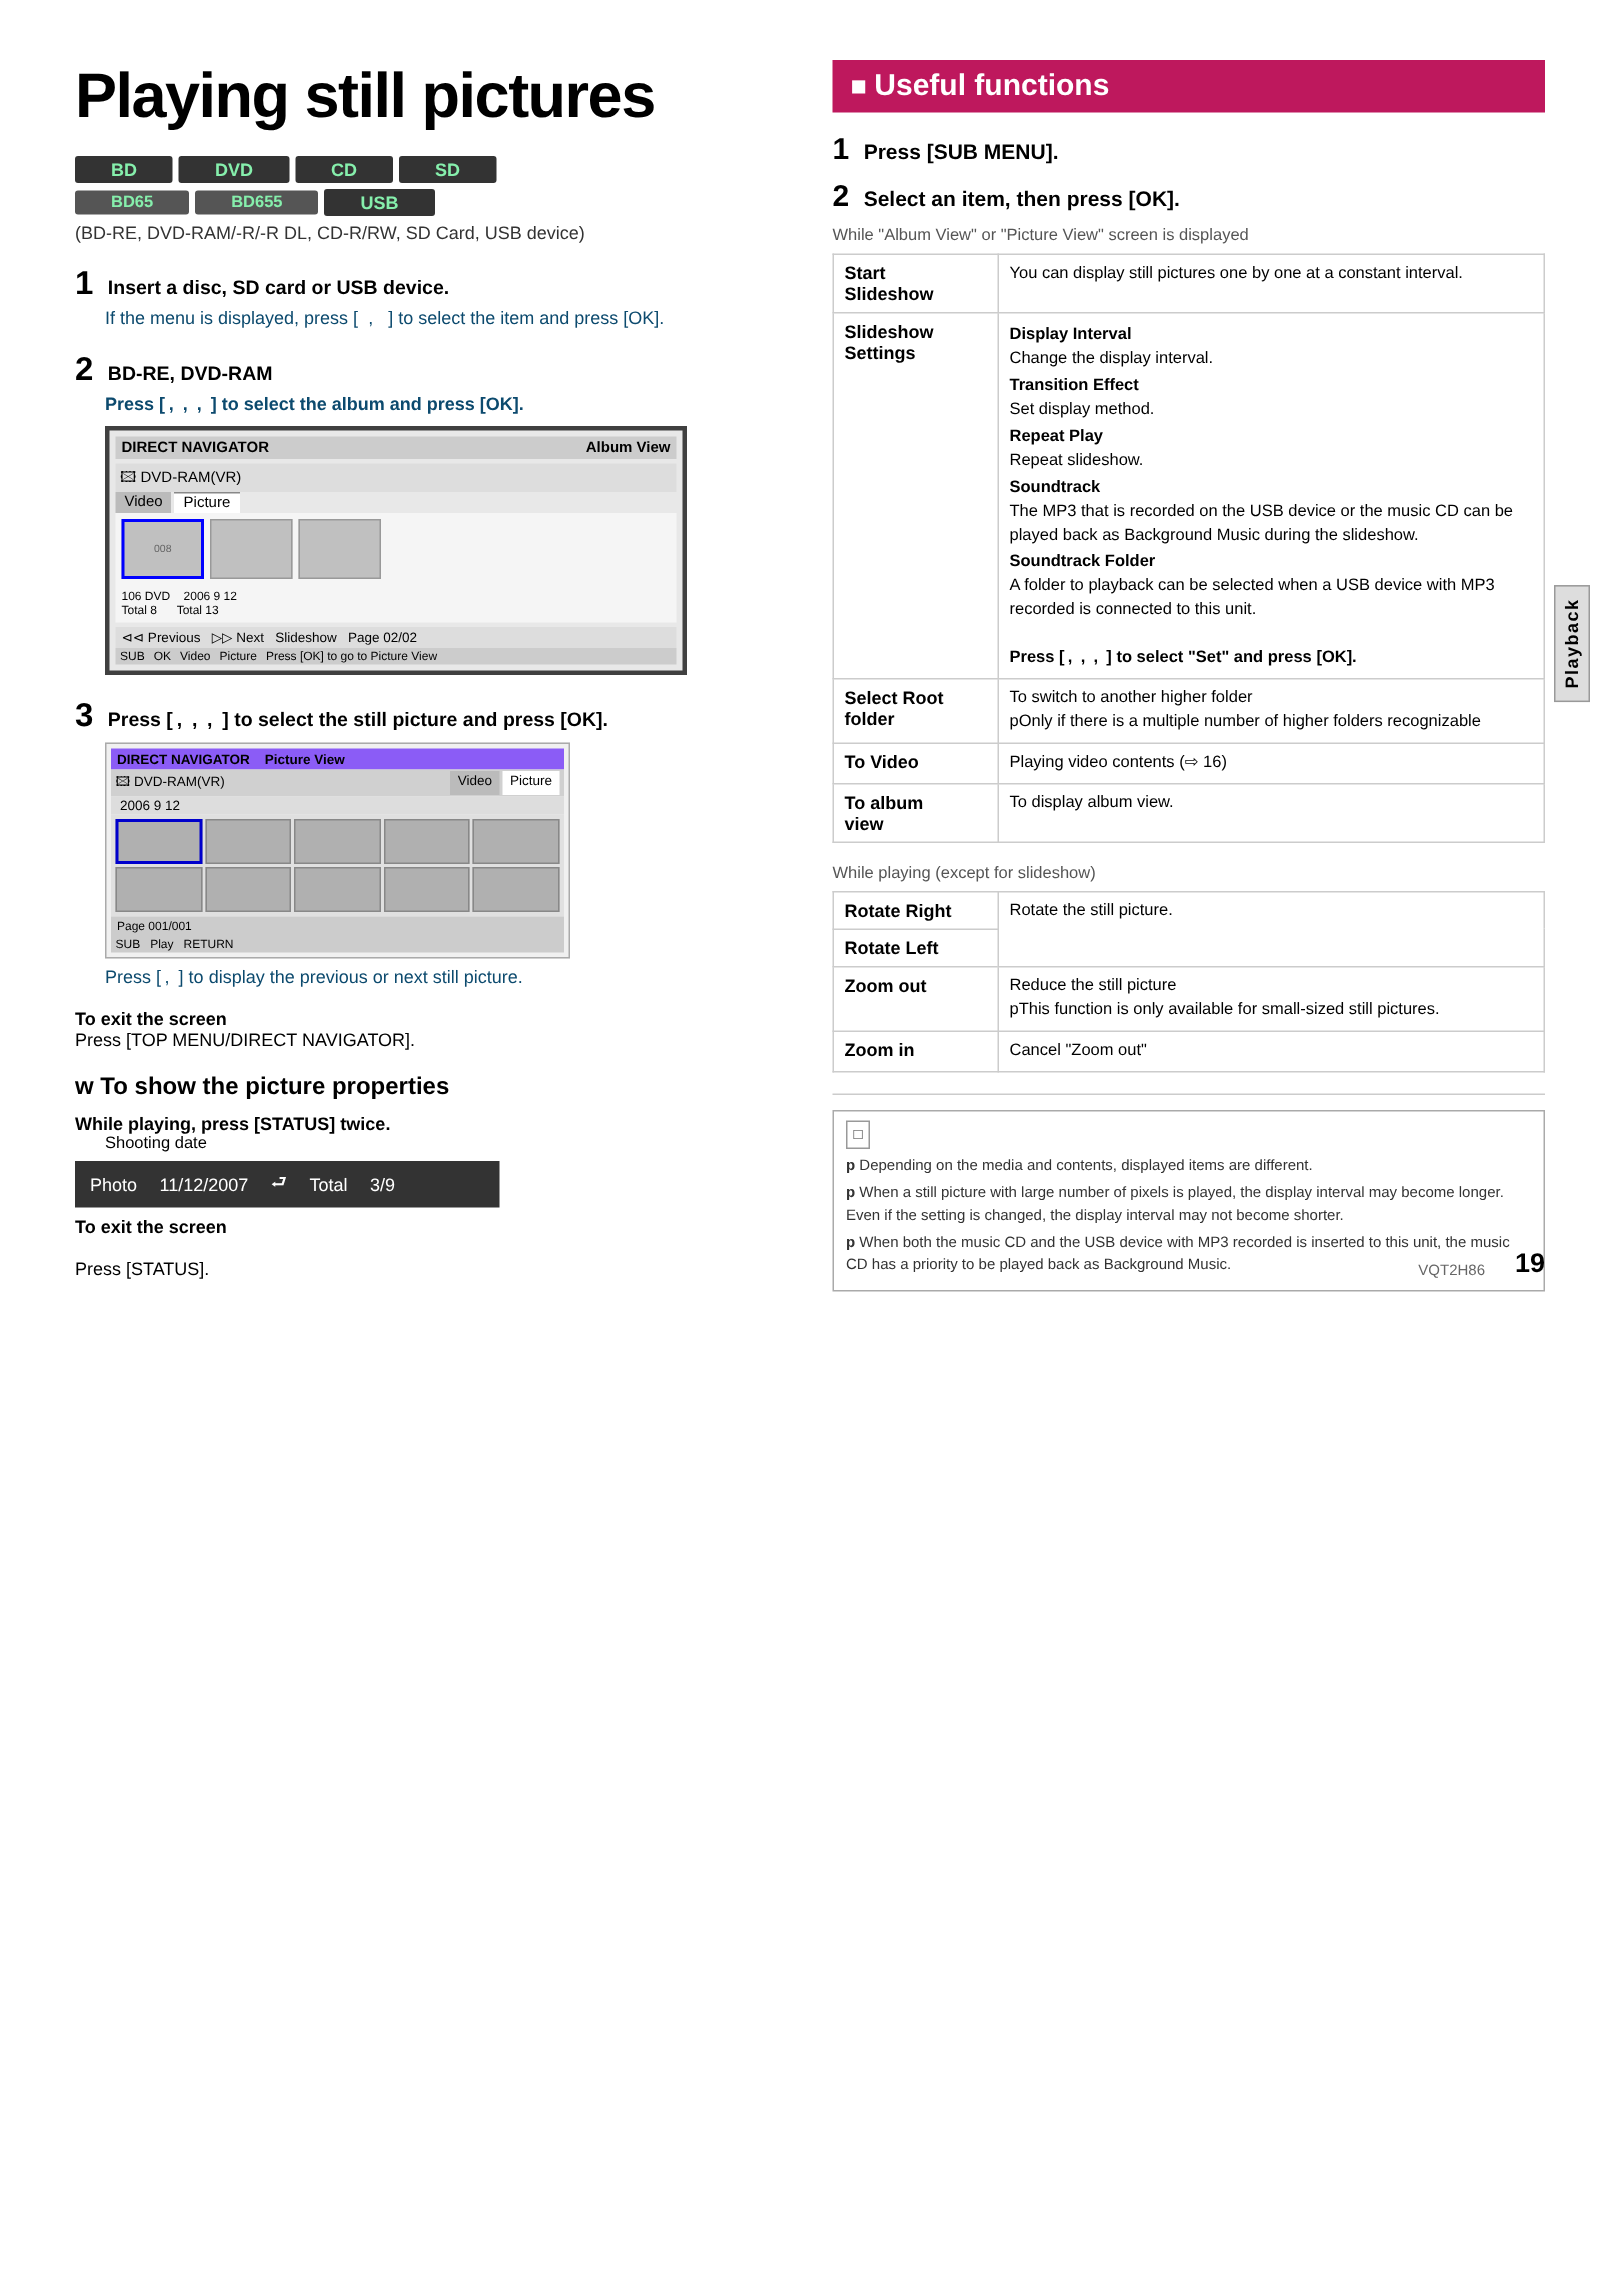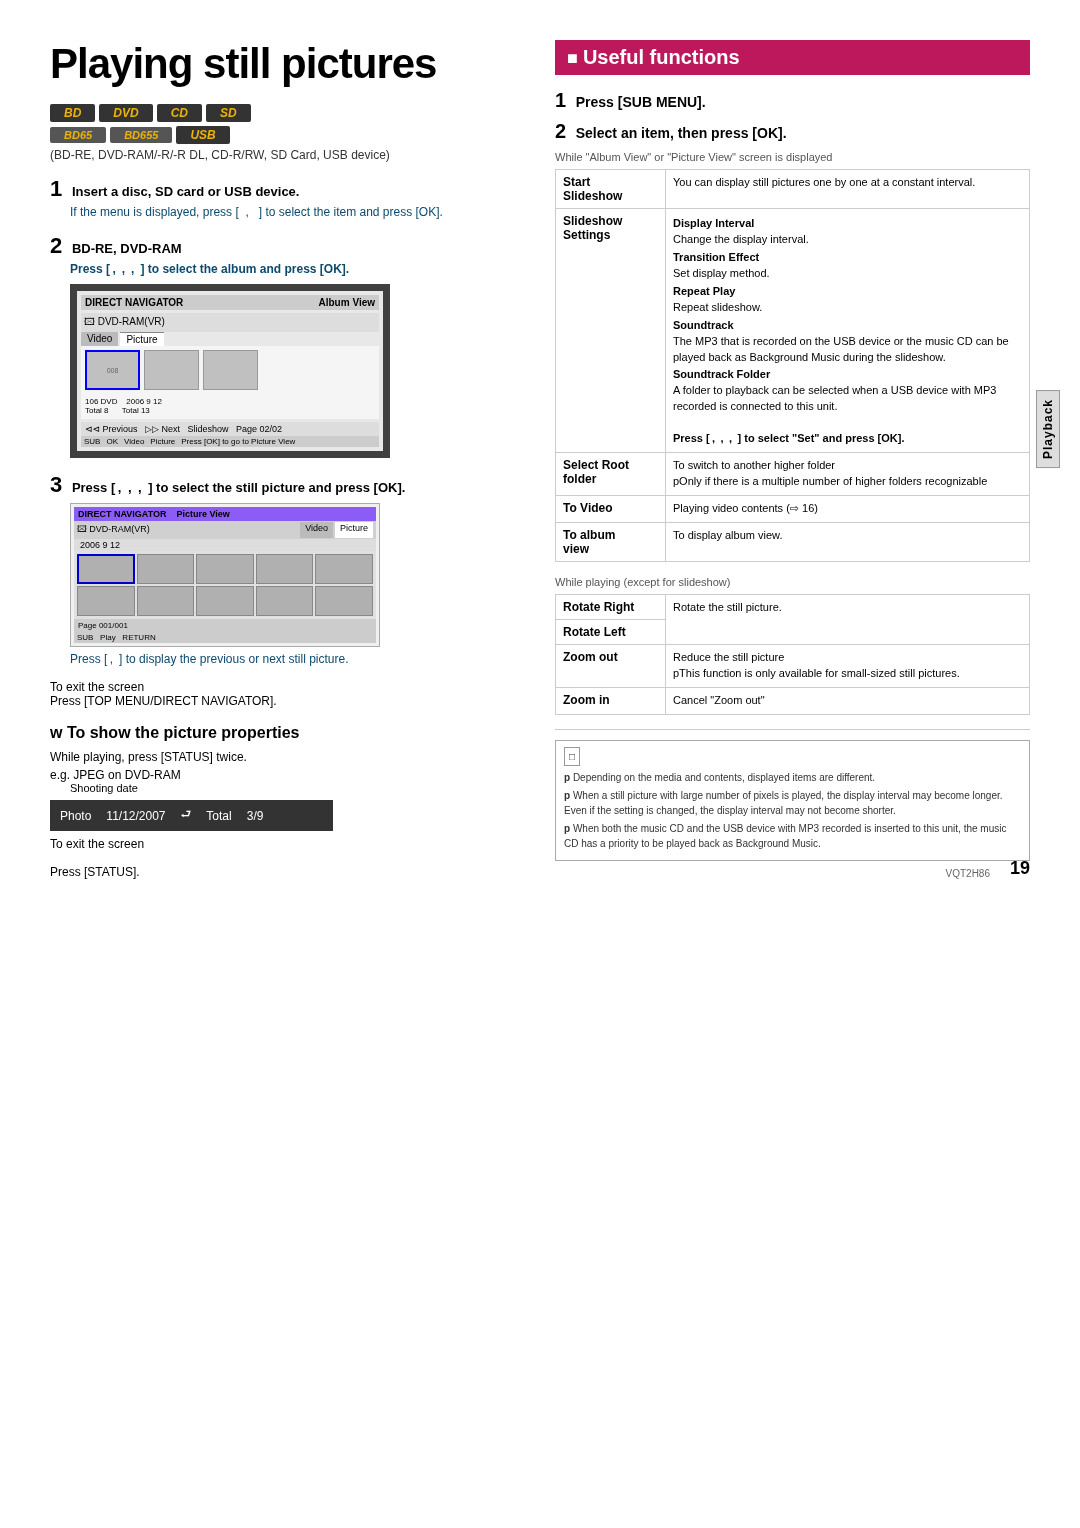--- a/index.html
+++ b/index.html
@@ -35,26 +35,25 @@
     
     .badge-row {
       display: flex;
       gap: 4px;
       margin-bottom: 4px;
       align-items: center;
       flex-wrap: wrap;
     }
     .badge {
       display: inline-block;
-      padding: 2px 14px;
+      padding: 2px 24px;
       font-size: 12px;
       font-weight: bold;
       border-radius: 2px;
-      color: #eab308;
-      font-style: italic;
+      color: #86efac;
     }
     .badge-bd { background: #333; }
     .badge-dvd { background: #333; }
     .badge-cd { background: #333; }
     .badge-sd { background: #333; }
     .badge-bd65 { background: #555; font-size: 11px; }
     .badge-bd655 { background: #555; font-size: 11px; }
     .badge-usb { background: #333; }
     .subtitle-text {
       font-size: 12px;
@@ -77,26 +76,26 @@
       display: inline;
     }
     .step-indent {
       margin-left: 20px;
       font-size: 12px;
       color: #0c4a6e;
       margin-top: 3px;
     }
     
     .screen-sim {
-      border: 7px solid #404040;
+      border: 3px solid #404040;
       background: #e8e8e8;
       padding: 4px;
       margin: 8px 0 8px 20px;
       font-size: 10px;
-      width: 320px;
+      width: 388px;
     }
     .screen-header {
       display: flex;
       justify-content: space-between;
       background: #ccc;
       padding: 2px 4px;
       font-size: 10px;
       font-weight: bold;
       margin-bottom: 3px;
     }
@@ -152,21 +151,21 @@
     .show-picture-title {
       font-size: 16px;
       font-weight: bold;
       margin-bottom: 8px;
     }
     .show-picture-title::before {
       content: "w ";
       font-size: 16px;
     }
     .bold-label {
-      font-weight: normal;
+      font-weight: bold;
       font-size: 12px;
     }
     .photo-bar {
       background: #333;
       color: #fff;
       padding: 5px 10px;
       font-size: 12px;
       display: flex;
       align-items: center;
       gap: 15px;
@@ -453,21 +452,20 @@
     </div>
 
     <div class="exit-note">
       <span class="bold-label">To exit the screen</span>
       <span>Press [TOP MENU/DIRECT NAVIGATOR].</span>
     </div>
 
     <div class="show-picture-section">
       <div class="show-picture-title">To show the picture properties</div>
       <p class="bold-label">While playing, press [STATUS] twice.</p>
-      <p style="font-size:12px; margin-top:4px;">e.g. JPEG on DVD-RAM</p>
       <div style="display:flex; align-items:flex-end; gap:10px; margin-left:20px;">
         <span style="font-size:11px;">Shooting date</span>
       </div>
 
       <div class="photo-bar">
         <span>Photo</span>
         <span>11/12/2007</span>
         <span class="arrow-indicator">⮐</span>
         <span>Total</span>
         <span>3/9</span>

